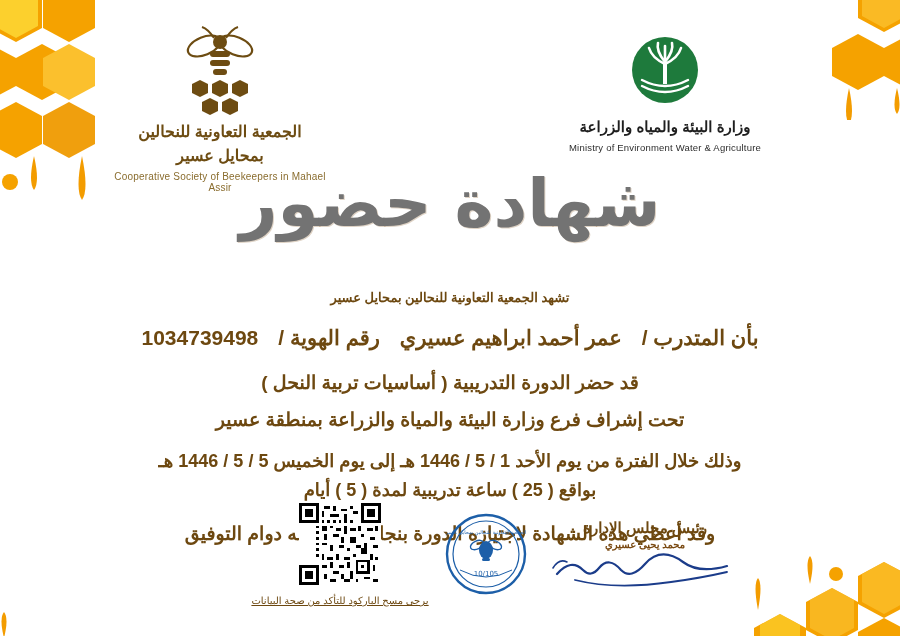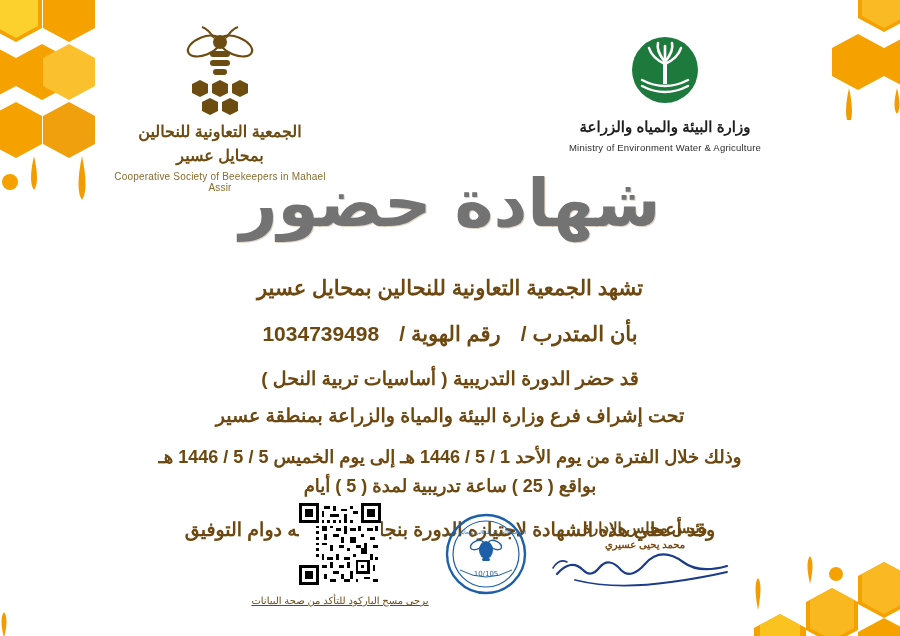--- a/index.html
+++ b/index.html
@@ -90,21 +90,21 @@
     left: 0; right: 0;
     top: 272px;
     text-align: center;
     color: #6d4810;
   }
   .line {
     font-weight: bold;
     margin: 0 0 6px 0;
     line-height: 1.5;
   }
-  .l-awarder { font-size: 21px; margin-bottom: 14px; }
+  .l-awarder { font-size: 13px; margin-bottom: 14px; margin-top: 16px; }
   .l-trainee {
     font-size: 21px;
     margin-bottom: 16px;
     display: flex;
     justify-content: center;
     align-items: center;
     gap: 20px;
     flex-wrap: nowrap;
   }
   .l-trainee .label { white-space: nowrap; }
@@ -296,20 +296,21 @@
   </div>
 
   <div class="main-title">شهادة حضور</div>
 
   <div class="body-text">
 
     <p class="line l-awarder">تشهد الجمعية التعاونية للنحالين بمحايل عسير</p>
 
     <div class="line l-trainee">
       <span class="label">بأن المتدرب /</span>
+      <span class="value">عمر أحمد ابراهيم عسيري</span>
       <span class="label">رقم الهوية /</span>
       <span class="value">1034739498</span>
     </div>
 
     <p class="line l-course">قد حضر الدورة التدريبية ( أساسيات تربية النحل )</p>
     <p class="line l-supervision">تحت إشراف فرع وزارة البيئة والمياة والزراعة بمنطقة عسير</p>
     <p class="line l-period">وذلك خلال الفترة من يوم الأحد 1 / 5 / 1446 هـ إلى يوم الخميس 5 / 5 / 1446 هـ</p>
     <p class="line l-hours">بواقع ( 25 ) ساعة تدريبية لمدة ( 5 ) أيام</p>
     <p class="line l-closing">وقد أعطي هذه الشهادة لاجتيازه الدورة بنجاح متمنين له دوام التوفيق</p>
   </div>

